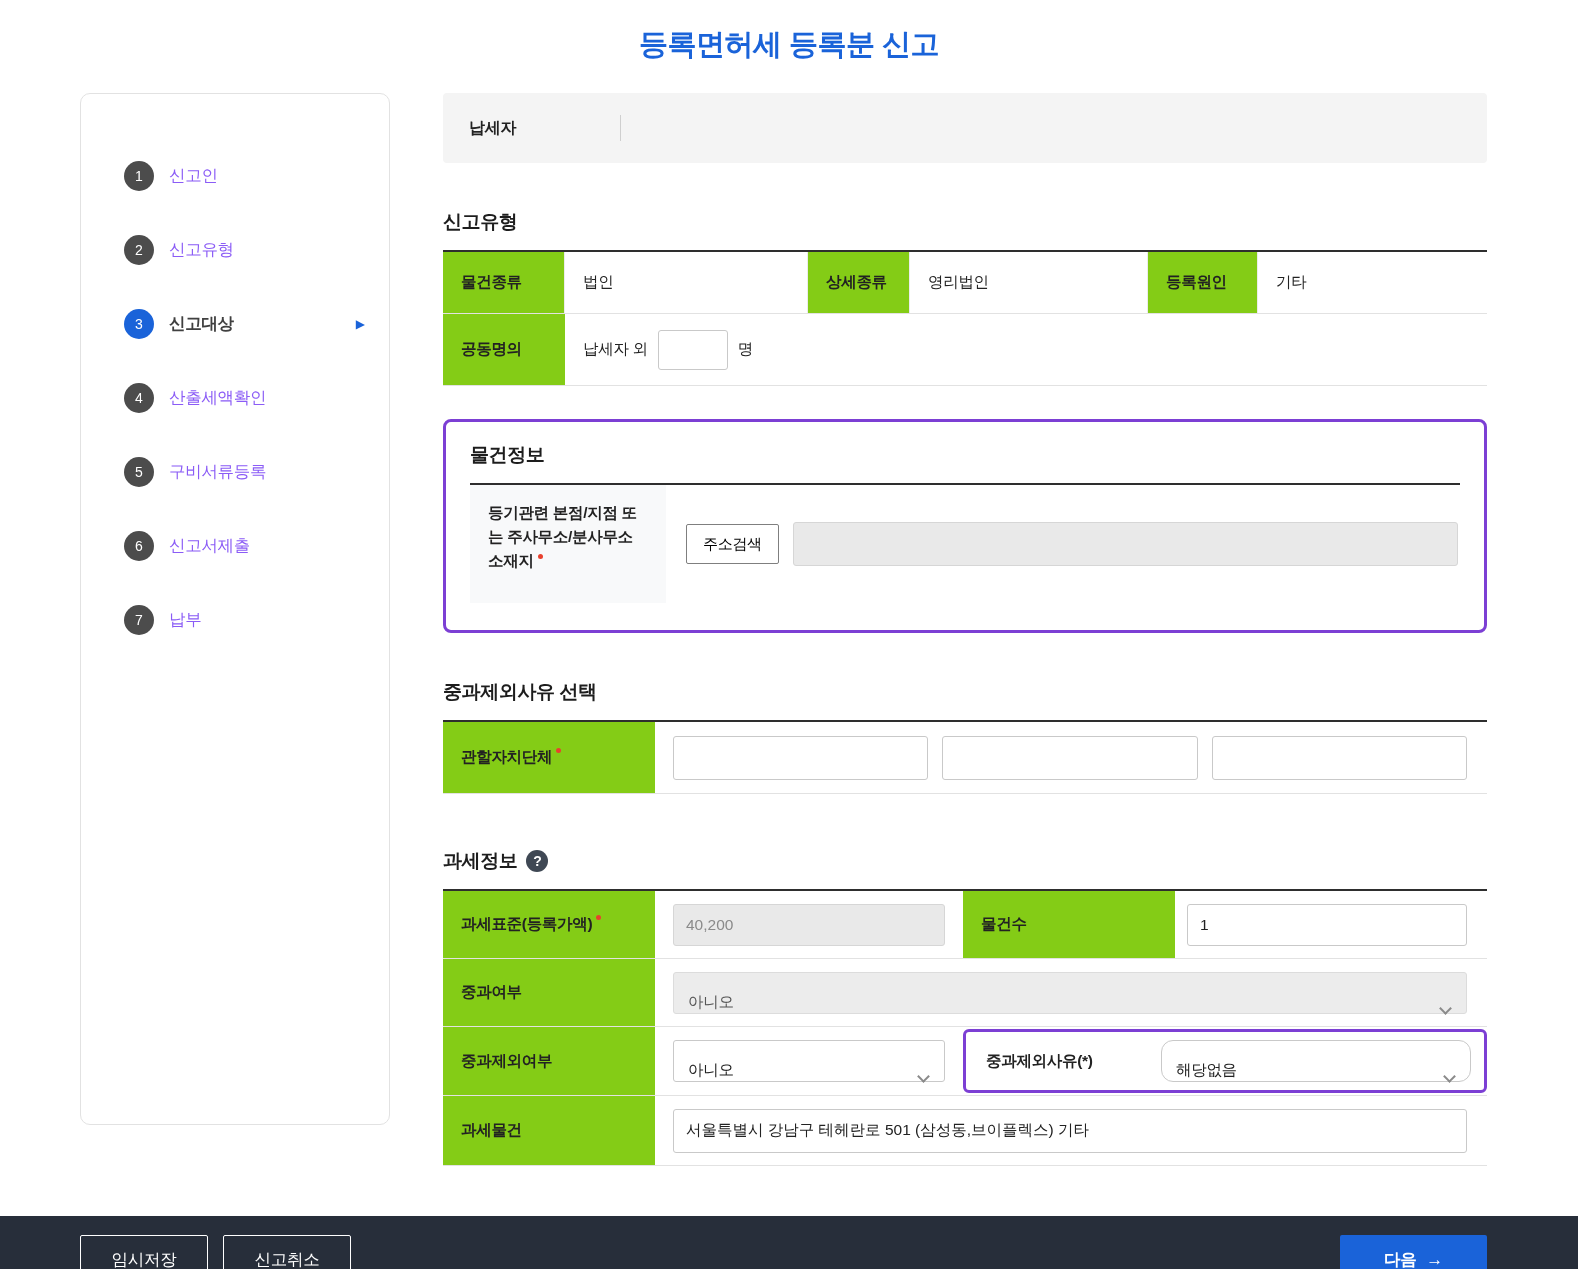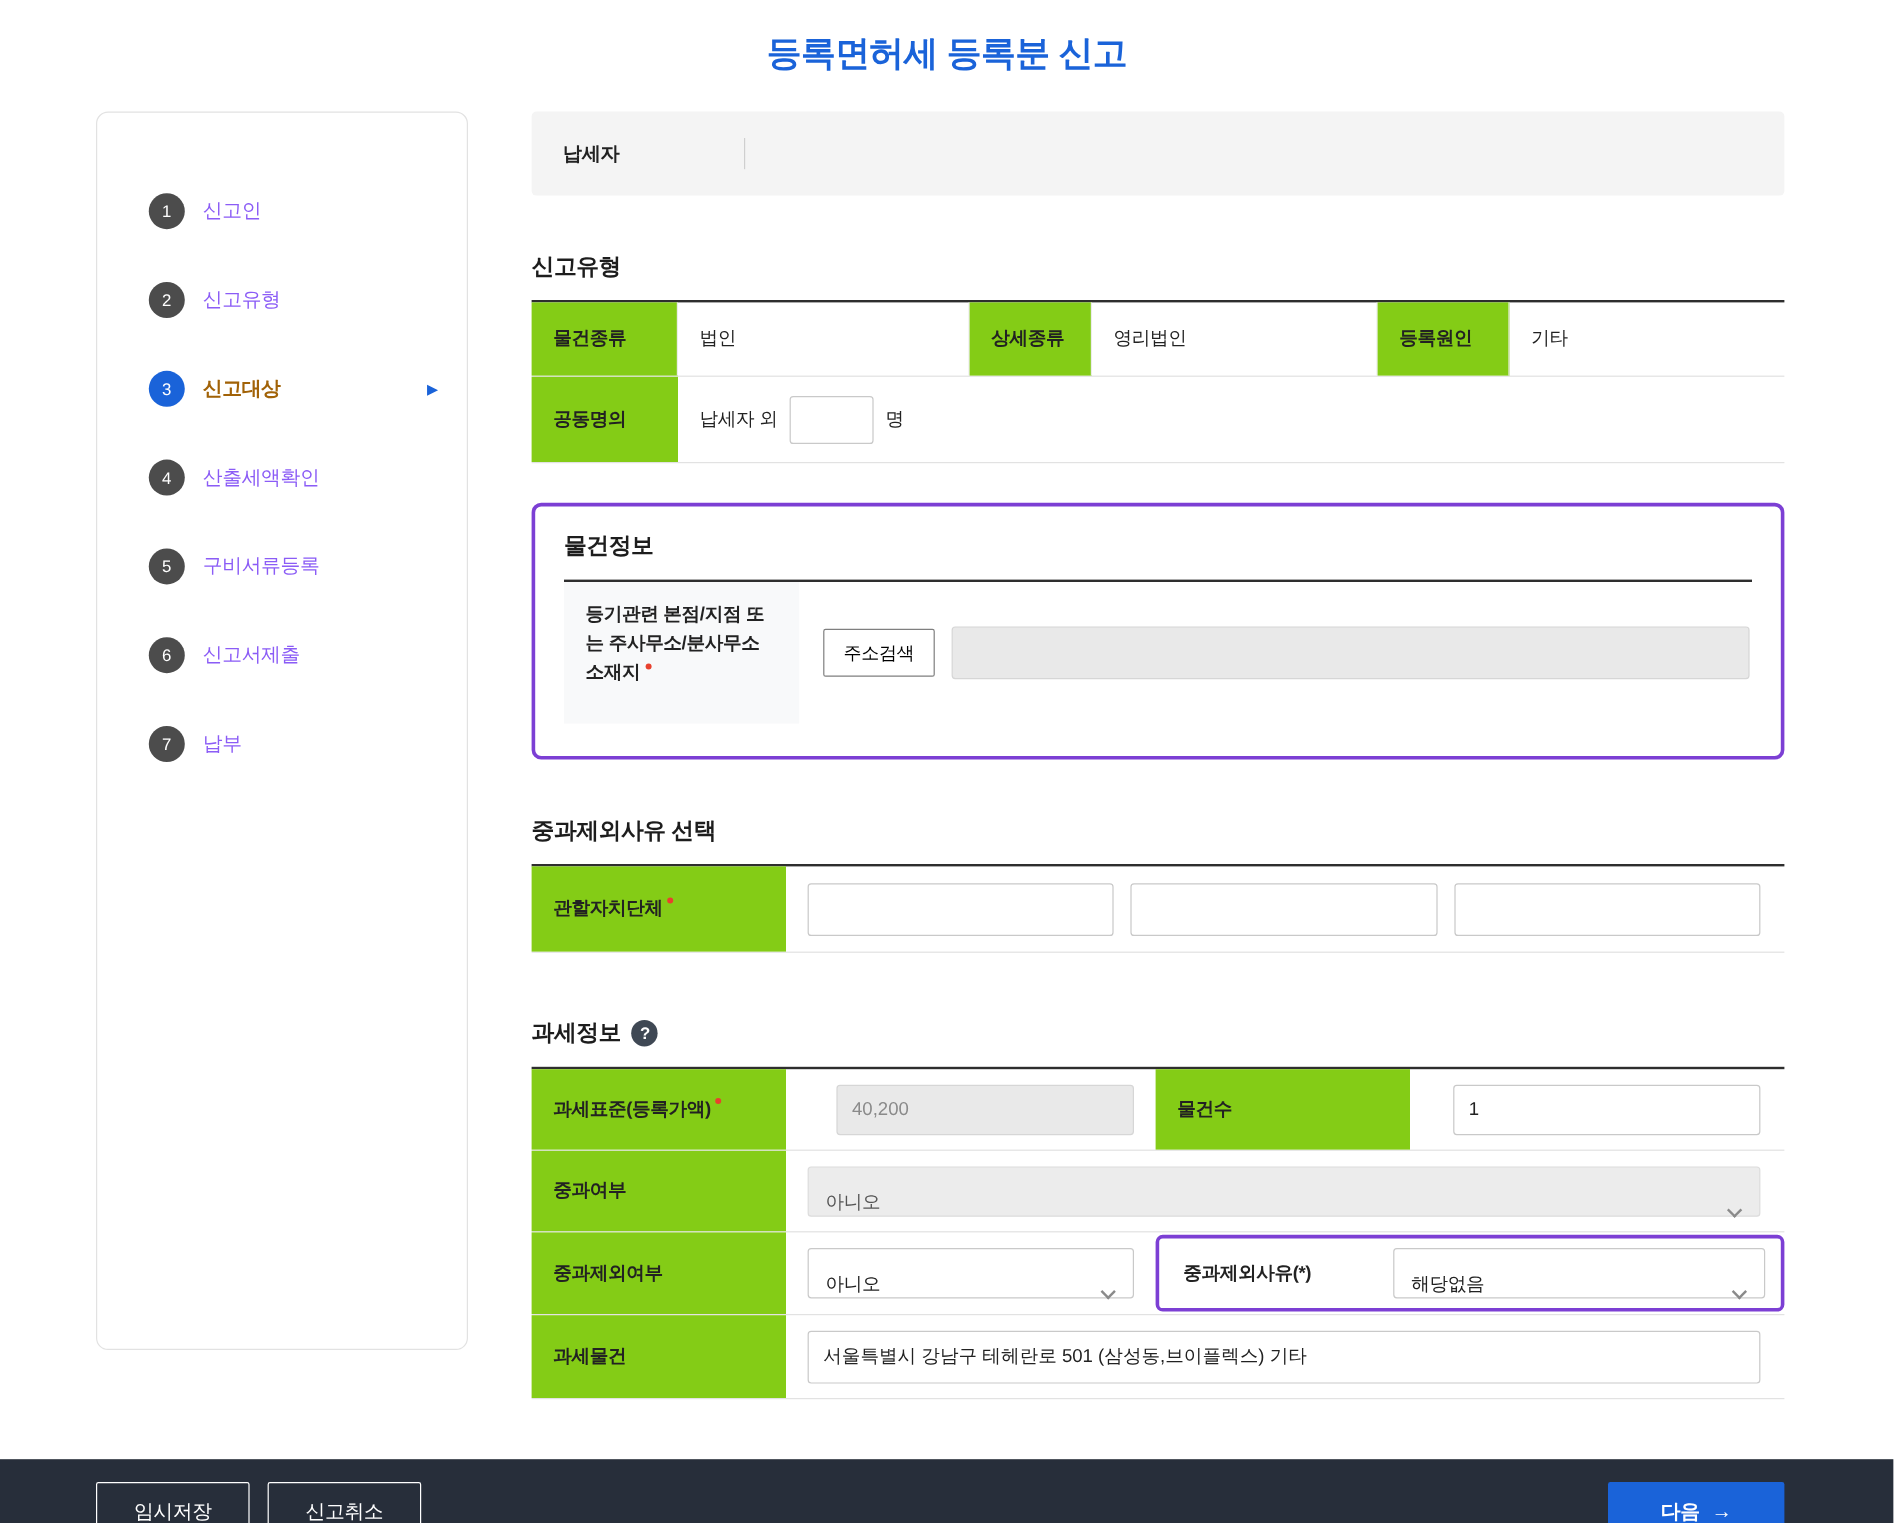--- a/index.html
+++ b/index.html
@@ -8,21 +8,21 @@
   .page { width: 1578px; min-height: 1269px; display: flex; flex-direction: column; margin: 0 auto; background: #fff; }
   .page-title { text-align: center; color: #1a63d9; font-size: 29px; font-weight: bold; padding: 25px 0 28px; letter-spacing: -0.5px; }
   .content { display: flex; align-items: flex-start; gap: 53px; padding: 0 91px 0 80px; flex: 1 0 auto; }
 
   
   .stepper { width: 310px; flex: 0 0 310px; border: 1px solid #e2e2e2; border-radius: 10px; padding: 45px 0 40px; min-height: 1032px; background: #fff; }
   .step { display: flex; align-items: center; gap: 15px; padding: 22px 24px 22px 43px; cursor: pointer; }
   .step-circle { width: 30px; height: 30px; flex: 0 0 30px; border-radius: 50%; background: #4c4c4c; color: #fff; font-size: 14px; display: flex; align-items: center; justify-content: center; }
   .step-label { font-size: 16.5px; color: #8b5cf6; letter-spacing: -0.3px; }
   .step.active .step-circle { background: #1a63d9; }
-  .step.active .step-label { color: #a16207; font-weight: bold; }
+  .step.active .step-label { color: #404040; font-weight: bold; }
   .step-arrow { margin-left: auto; color: #1a63d9; font-size: 12px; }
 
   
   .main { flex: 1 1 auto; min-width: 0; padding-bottom: 50px; }
   .taxpayer-bar { height: 70px; background: #f4f4f4; border-radius: 4px; display: flex; align-items: center; padding: 0 26px; }
   .taxpayer-label { font-size: 16px; font-weight: bold; width: 151px; letter-spacing: -0.3px; }
   .tp-divider { width: 1px; height: 26px; background: #cfcfcf; }
   .taxpayer-value { margin-left: 18px; font-size: 15.5px; }
 
   .section-title { display: flex; align-items: center; gap: 9px; font-size: 19px; font-weight: bold; letter-spacing: -0.4px; margin: 46px 0 15px; color: #1d1d1d; }
@@ -56,30 +56,30 @@
   .addr-search-btn { height: 40px; padding: 0 16px; border: 1px solid #7f7f7f; background: #fff; font-size: 15px; font-family: inherit; cursor: pointer; border-radius: 2px; letter-spacing: -0.3px; }
   .addr-input { flex: 1; height: 44px; }
 
   
   .district-row { grid-template-columns: 212px 1fr; min-height: 72px; }
   .district-vals { display: flex; gap: 14px; align-items: center; padding: 0 20px 0 18px; }
   .district-vals .inp { flex: 1; height: 44px; }
 
   
   .tax-row-a { grid-template-columns: 212px 308px 212px 1fr; min-height: 68px; }
-  .tax-row-a .vcell .inp { width: 100%; margin-left: 24px; }
+  .tax-row-a .vcell .inp { width: 100%; }
   .tax-row-b { grid-template-columns: 212px 1fr; min-height: 68px; }
   .tax-row-b .vcell { padding: 0 20px 0 18px; }
   .tax-row-b .select { width: 100%; }
   .tax-row-c { grid-template-columns: 212px 308px 1fr; min-height: 68px; }
   .tax-row-c .vcell .select { width: 100%; }
   .purple-cell { padding: 0; }
   .purple-wrap { display: flex; align-items: center; border: 3px solid #7c3fd4; border-radius: 6px; width: 100%; height: 64px; margin: 2px 0; background: #fff; }
   .purple-lbl { font-weight: bold; font-size: 15.5px; padding: 0 20px; flex: 0 0 195px; letter-spacing: -0.3px; }
-  .purple-wrap .select { flex: 1; margin-right: 13px; }
+  .purple-wrap .select { flex: 1; margin-right: 13px; border-radius: 12px; }
   .tax-row-d { grid-template-columns: 212px 1fr; min-height: 70px; }
   .tax-row-d .vcell { padding: 0 20px 0 18px; }
   .tax-row-d .inp { width: 100%; height: 44px; }
 
   
   .footer-bar { margin-top: auto; height: 88px; background: #272e3a; display: flex; align-items: center; padding: 0 91px 0 80px; flex: 0 0 auto; }
   .btn-ghost { height: 50px; min-width: 128px; padding: 0 26px; background: transparent; border: 1px solid #fff; color: #fff; font-size: 16.5px; font-family: inherit; cursor: pointer; margin-right: 15px; letter-spacing: -0.3px; border-radius: 2px; }
   .btn-next { margin-left: auto; height: 50px; min-width: 147px; background: #1a63d9; border: none; color: #fff; font-size: 16.5px; font-weight: bold; font-family: inherit; cursor: pointer; display: flex; align-items: center; justify-content: center; gap: 10px; border-radius: 2px; letter-spacing: -0.3px; padding: 0 24px; }
   .next-arrow { font-size: 17px; font-weight: bold; }
 </style>

